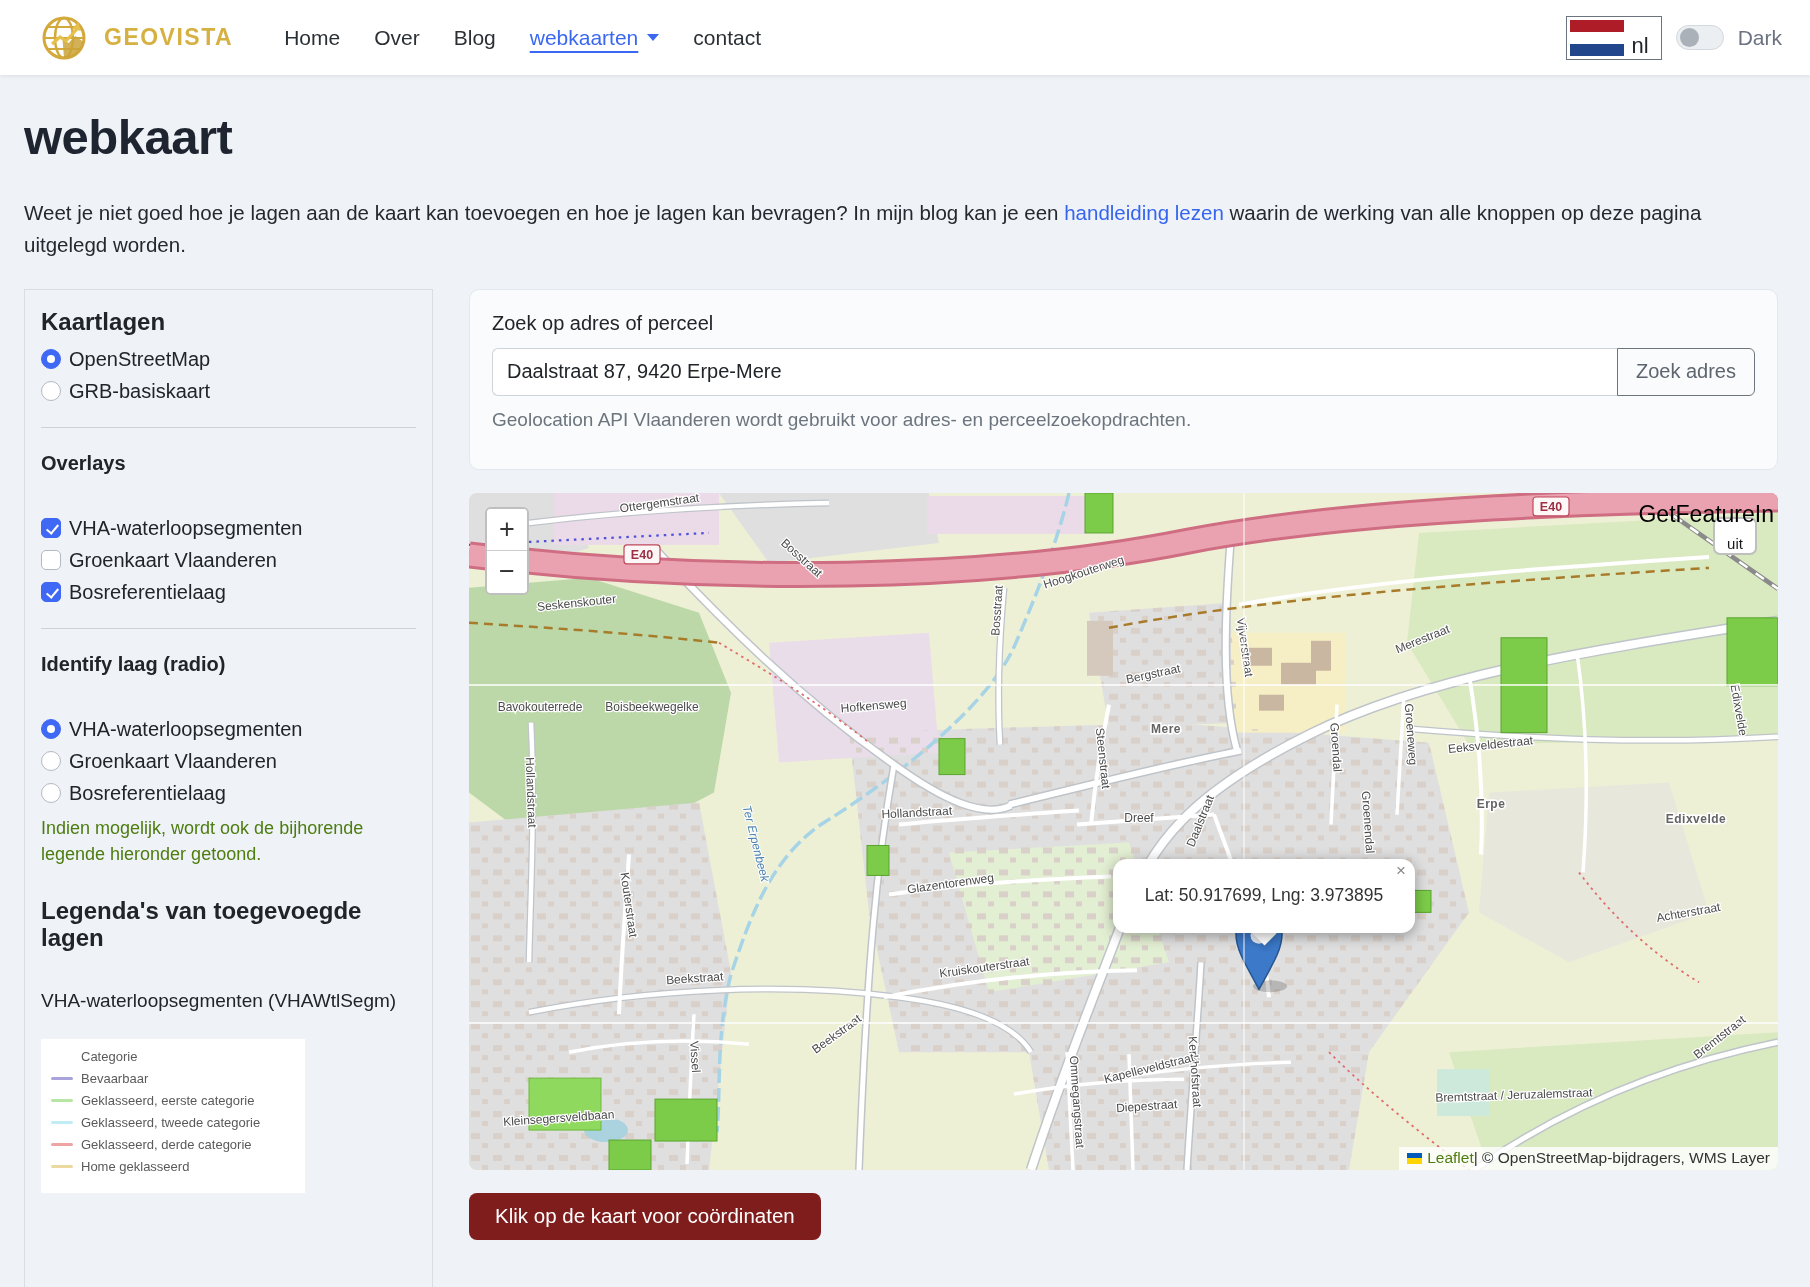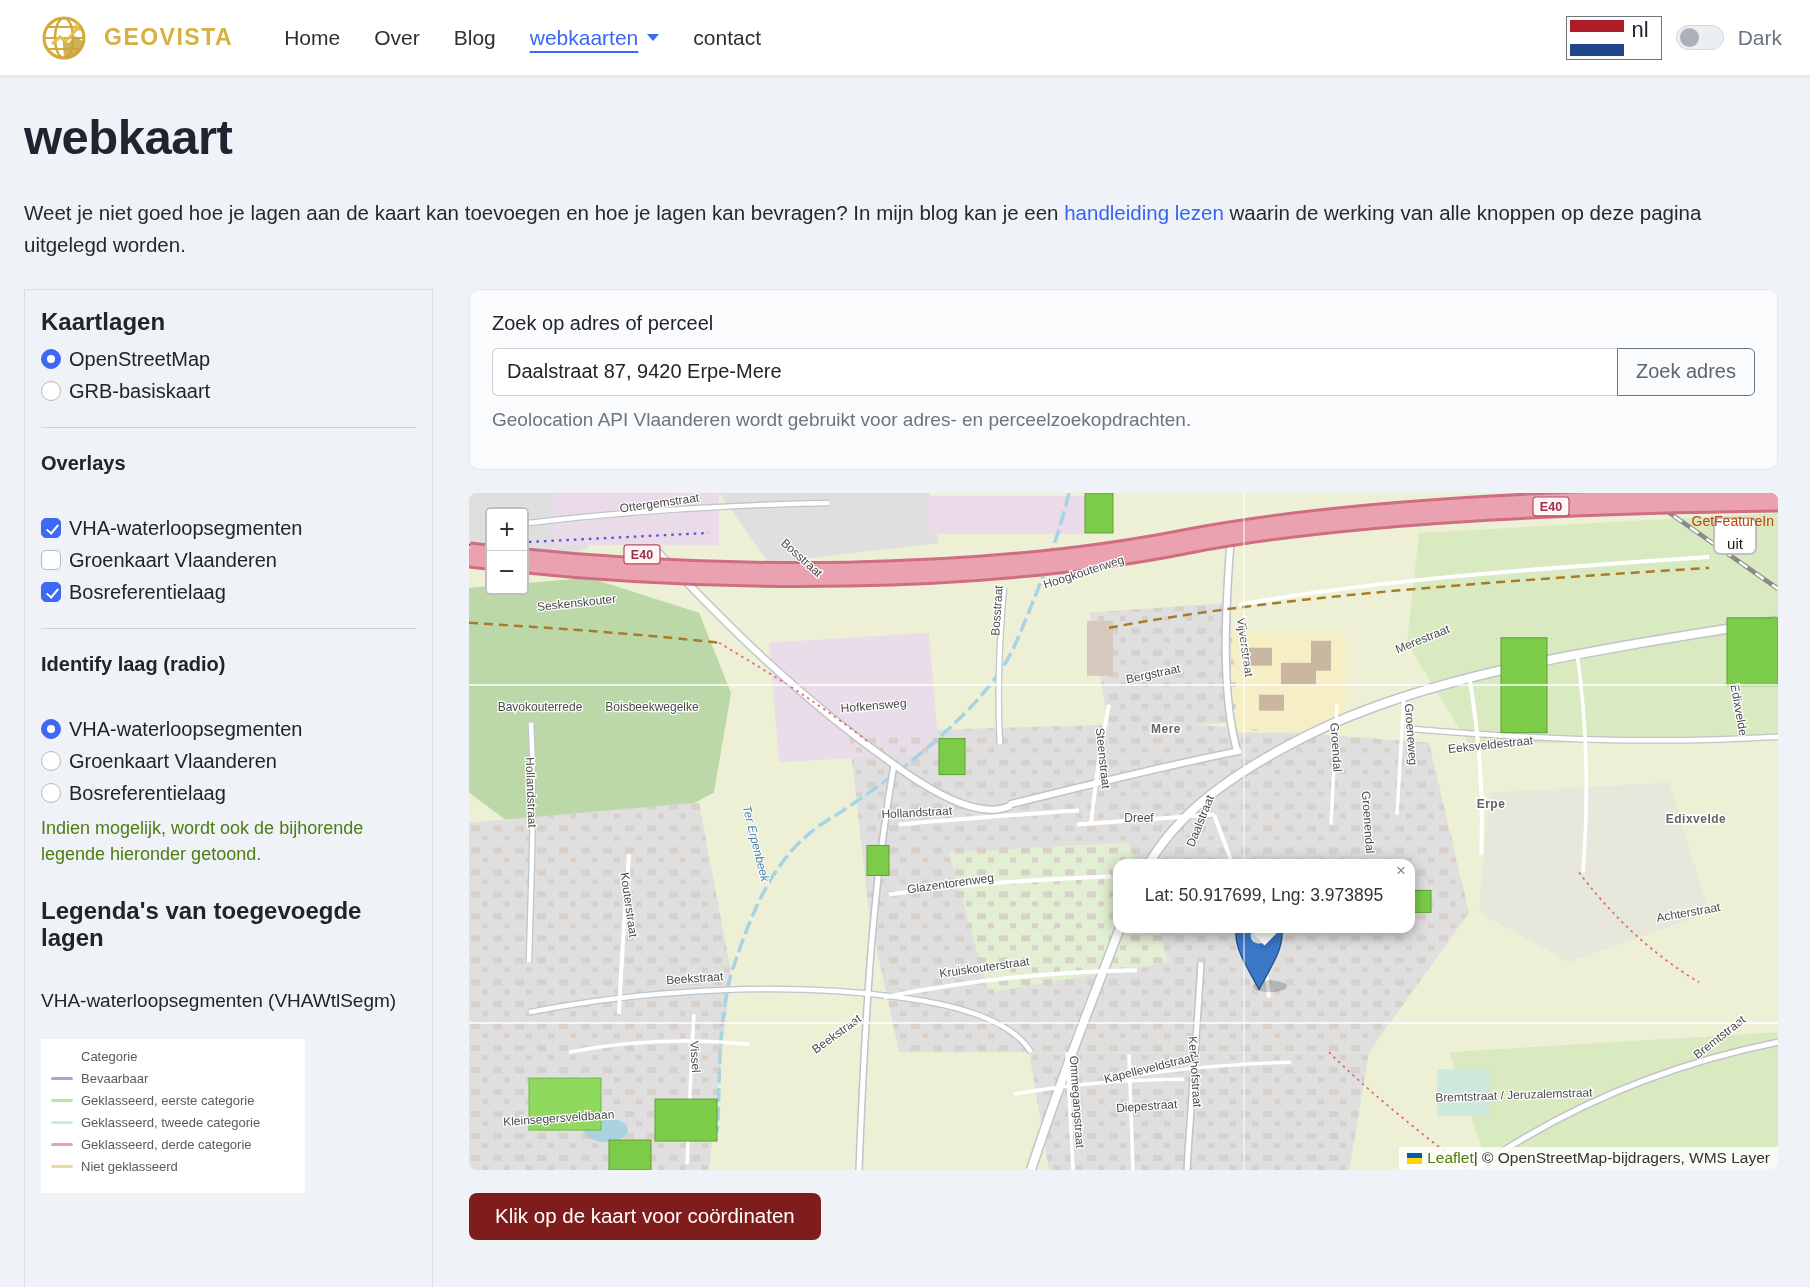--- a/index.html
+++ b/index.html
@@ -9,21 +9,21 @@
   .navbar{height:75px;background:#fff;display:flex;align-items:center;
     padding:0 28px 0 38px;box-shadow:0 1px 4px rgba(0,0,0,.09);position:relative;z-index:5}
   .brand-wrap{display:flex;align-items:center;gap:14px;margin-right:34px}
   .brand{font-size:23px;font-weight:bold;letter-spacing:1.5px;color:#d6b142}
   .nav-items{display:flex;list-style:none;align-items:center}
   .nav-items li{margin:0 17px;font-size:21px;color:#2b3035;cursor:pointer;display:flex;align-items:center}
   .nav-items li .lnk.active{color:#3a68f2;text-decoration:underline;text-underline-offset:6px}
   .caret{display:inline-block;width:0;height:0;border-left:6px solid transparent;
     border-right:6px solid transparent;border-top:7px solid #3a68f2;margin-left:9px}
   .nav-right{margin-left:auto;display:flex;align-items:center;gap:14px}
-  .lang-box{display:flex;align-items:flex-start;border:1px solid #6c757d;background:#fff;
+  .lang-box{display:flex;align-items:flex-end;border:1px solid #6c757d;background:#fff;
     height:44px;padding:0;cursor:pointer}
   .flag-nl{width:54px;height:36px;margin:3px 0 3px 3px;display:flex;flex-direction:column}
   .flag-nl i{flex:1}
   .lang-code{font-size:22px;padding:0 12px 0 8px}
   .switch{width:48px;height:25px;border-radius:13px;background:#eceff2;border:1px solid #d3d8de;
     position:relative;cursor:pointer;display:inline-block}
   .knob{position:absolute;left:3px;top:2px;width:19px;height:19px;border-radius:50%;background:#aab1b9}
   .dark-label{font-size:21px;color:#6b7280}
   
   .page{padding:0 24px}
@@ -72,21 +72,21 @@
   .mlbl{font-size:12px;fill:#4b4b4b;stroke:#fff;stroke-width:2.5px;paint-order:stroke;text-anchor:middle}
   .mlbl.place{fill:#636363;stroke-width:3px;font-weight:bold;letter-spacing:.5px}
   .mlbl.water{fill:#4a80ae;font-style:italic;stroke-width:2px}
   .shield rect{fill:#fdf7f7;stroke:#c0485c;stroke-width:1.2}
   .shield text{font-size:12.5px;font-weight:bold;fill:#9e2f45;text-anchor:middle}
   .zoomctl{position:absolute;left:16px;top:14px;width:44px;background:#fff;border:2px solid rgba(0,0,0,.25);
     border-radius:6px;overflow:hidden;z-index:20}
   .zoomctl .zb{height:42px;display:flex;align-items:center;justify-content:center;font-size:27px;
     color:#333;cursor:pointer;background:#fff}
   .zoomctl .zb:first-child{border-bottom:1px solid #ccc}
-  .gfi-label{position:absolute;top:20px;right:4px;font-size:14px;color:#c2410c;z-index:20;white-space:nowrap}
+  .gfi-label{position:absolute;top:8px;right:4px;font-size:23px;color:#000000;z-index:20;white-space:nowrap}
   .gfi-box{position:absolute;top:24px;right:21px;width:44px;height:38px;background:#fff;
     border:2px solid rgba(0,0,0,.25);border-radius:7px;z-index:19;cursor:pointer}
   .gfi-state{position:absolute;bottom:1px;width:100%;text-align:center;font-size:15px;color:#1a1a1a}
   .popup{position:absolute;left:644px;top:366px;width:302px;height:74px;background:#fff;border-radius:14px;
     box-shadow:0 3px 14px rgba(0,0,0,.35);z-index:30;display:flex;align-items:center;justify-content:center}
   .popup-tip{position:absolute;left:787px;top:432px;width:17px;height:17px;background:#fff;
     transform:rotate(45deg);box-shadow:3px 3px 6px rgba(0,0,0,.12);z-index:29}
   .popup-text{font-size:17.5px;color:#333}
   .popup-close{position:absolute;top:3px;right:9px;font-size:17px;color:#888;cursor:pointer;line-height:1}
   .attrib{position:absolute;right:0;bottom:0;height:23px;background:rgba(255,255,255,.8);z-index:25;
@@ -216,21 +216,21 @@
             <div class="leg-row">
               <span class="leg-line" style="background: rgb(192, 236, 244);"></span>
               <span class="leg-text">Geklasseerd, tweede categorie</span>
             </div>
             <div class="leg-row">
               <span class="leg-line" style="background: rgb(237, 164, 164);"></span>
               <span class="leg-text">Geklasseerd, derde categorie</span>
             </div>
             <div class="leg-row">
               <span class="leg-line" style="background: rgb(236, 217, 160);"></span>
-              <span class="leg-text">Niet geklasseerd</span>
+              <span class="leg-text">Home geklasseerd</span>
             </div>
           </div>
       </div>
     </aside>
 
     <section class="main-col">
       <div class="search-card">
         <label class="search-label">Zoek op adres of perceel</label>
         <div class="input-group">
           <input class="addr-input" value="Daalstraat 87, 9420 Erpe-Mere" style="">

